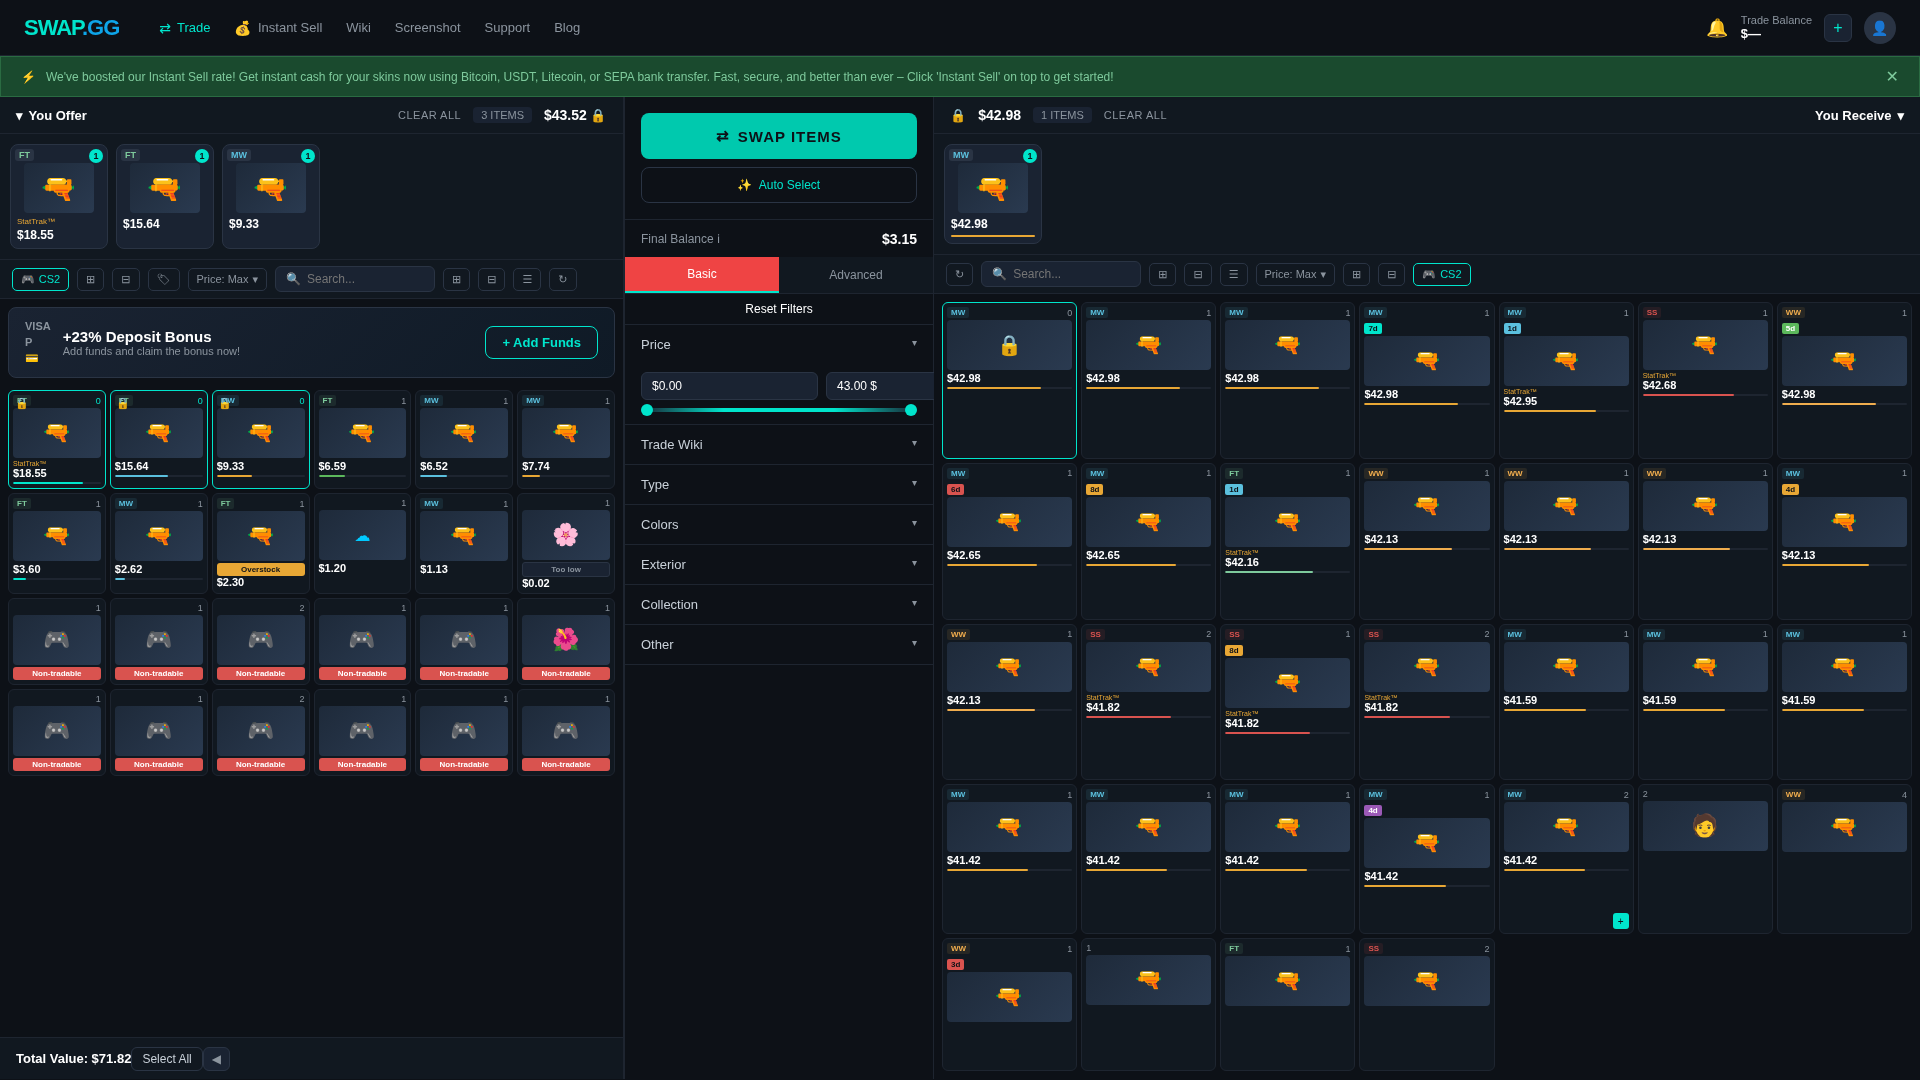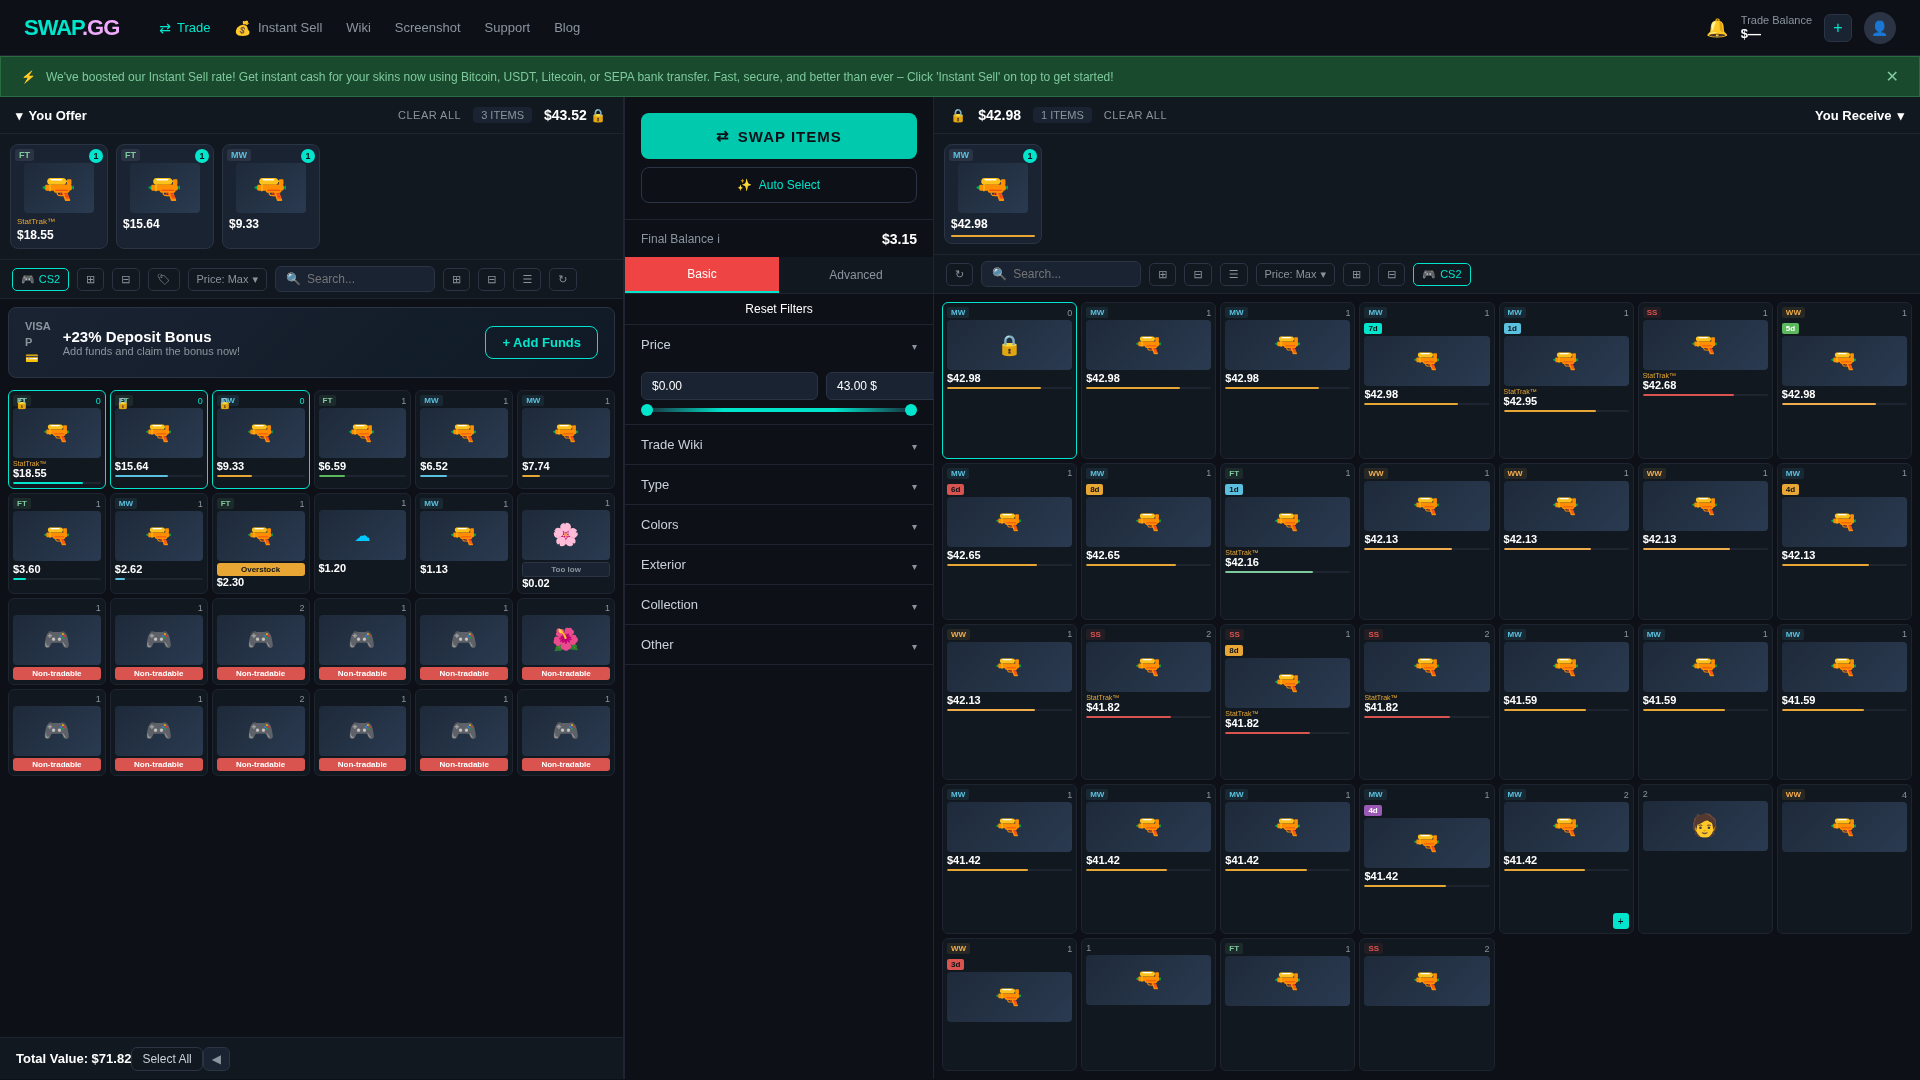--- a/index.html
+++ b/index.html
@@ -296,21 +296,21 @@
       border-bottom: 1px solid #1e2530;
     }
 
     
     .filter-section {
       width: 100%;
       border-bottom: 1px solid #1e2530;
     }
     .filter-section-header {
       display: flex;
-      align-items: flex-end;
+      align-items: flex-start;
       justify-content: space-between;
       padding: 12px 16px;
       cursor: pointer;
       font-size: 13px;
       color: #c9d1d9;
       font-weight: 500;
     }
     .filter-section-header .chevron { color: #8b949e; font-size: 10px; }
 
     
@@ -640,21 +640,21 @@
     
     ::-webkit-scrollbar { width: 4px; height: 4px; }
     ::-webkit-scrollbar-track { background: #0d1117; }
     ::-webkit-scrollbar-thumb { background: #2a3444; border-radius: 2px; }
   </style>
 </head>
 <body>
 
 <nav class="navbar">
   <div class="logo">
-    <span>SWAP</span><span style="color:#f0abfc">.GG</span>
+    <span>SWAP</span><span style="color:#0ea5e9">.GG</span>
   </div>
   <div class="nav-links">
     <a class="nav-link active">
       <span class="icon">⇄</span>
       <span>Trade</span>
     </a>
     <a class="nav-link">
       <span class="icon">💰</span>
       <span>Instant Sell</span>
     </a>

